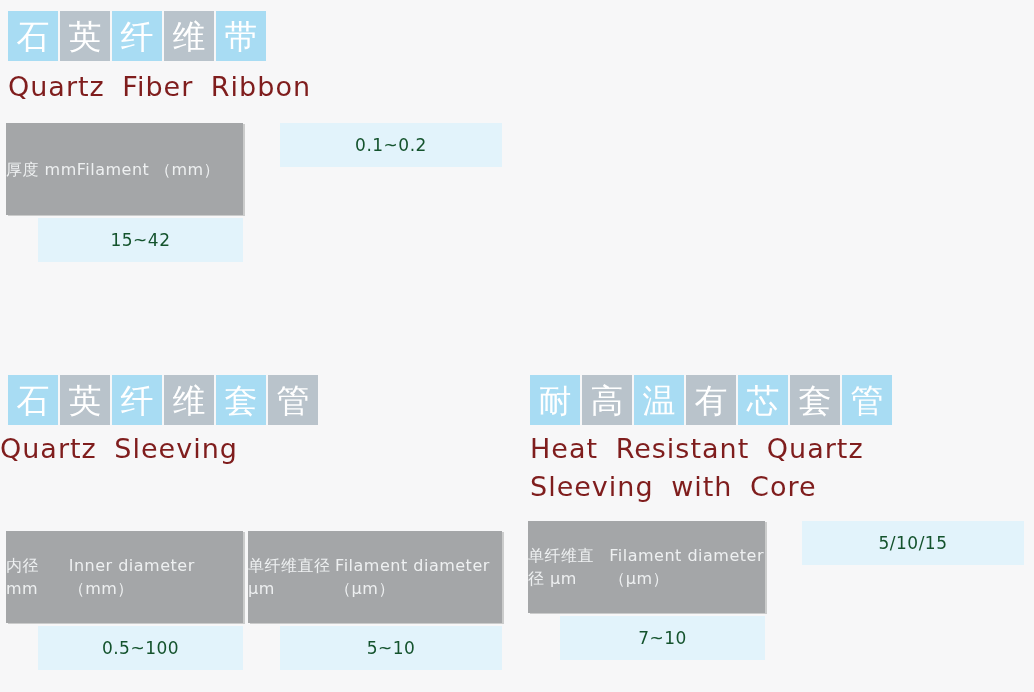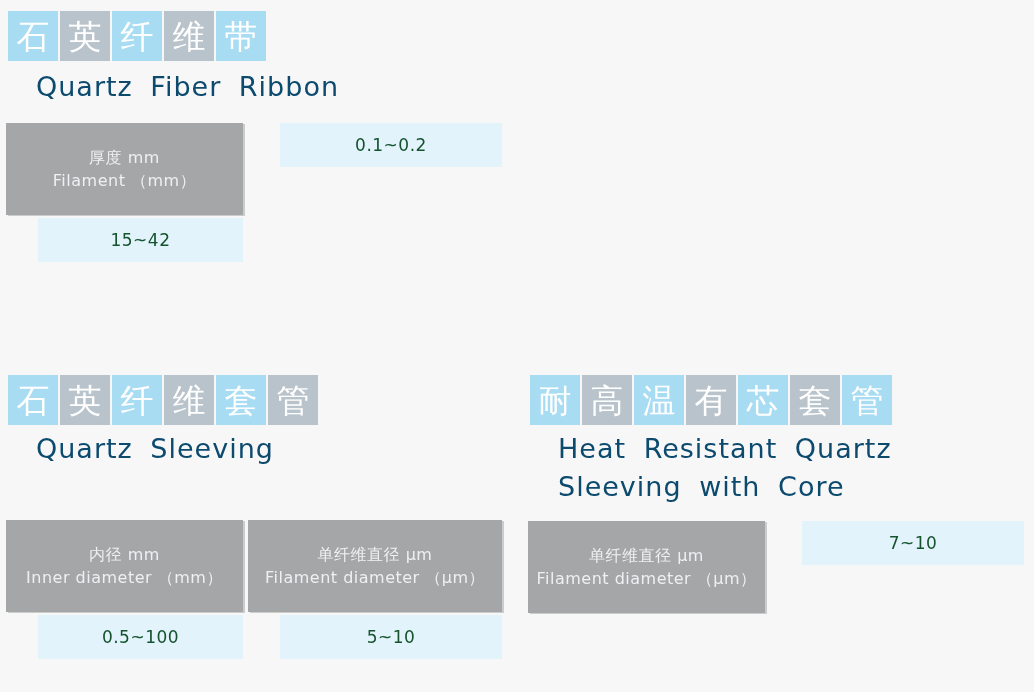--- a/index.html
+++ b/index.html
@@ -13,61 +13,60 @@
   .char-row { position:absolute; display:flex; gap:2px; }
   .char-box {
     width:50px; height:50px;
     display:flex; align-items:center; justify-content:center;
     color:#ffffff; font-size:33px; line-height:1;
   }
   .char-row .char-box:nth-child(odd)  { background:#a8dcf3; }
   .char-row .char-box:nth-child(even) { background:#b9c3cb; }
   .subtitle {
     position:absolute;
-    color:#0c4a6e;
+    color:#7f1d1d;
     font-size:27px;
     letter-spacing:1px;
     word-spacing:8px;
     line-height:38px;
-    margin-left:28px;
   }
   .spec-table {
     position:absolute;
     display:grid;
     grid-template-columns:237px 254px;
     column-gap:5px;
     row-gap:3px;
   }
   .spec-table .th {
     background:#a4a6a8;
     height:92px;
-    display:flex; flex-direction:column;
-    align-items:center; justify-content:center;
+    display:flex; flex-direction:row;
+    align-items:center; 
     color:#eef0f1;
     font-size:16px;
     line-height:23px;
     letter-spacing:0.5px;
     box-shadow:2px 1px 0 rgba(120,122,124,0.35);
   }
   .spec-table .td {
     background:#e2f3fb;
     height:44px;
     display:flex; align-items:center; justify-content:center;
     color:#14532d;
     font-size:17px;
     letter-spacing:0.5px;
     margin-left:32px;
   }
   
   #s1-title { left:8;  left:8px;  top:11px; }
   #s1-sub   { left:8px;  top:68px; }
   #s1-table { left:6px;  top:123px; }
   #s2-title { left:8px;  top:375px; }
-  #s2-sub   { left:8px;  top:430px; }
-  #s2-table { left:6px;  top:520px; }
+  #s2-sub   { left:0;  top:430px; }
+  #s2-table { left:6px;  top:531px; }
   #s3-title { left:530px; top:375px; }
   #s3-sub   { left:530px; top:430px; width:372px; }
   #s3-table { left:528px; top:521px; }
 </style>
 </head>
 <body>
 
 <div class="char-row" id="s1-title">
   <span class="char-box">石</span>
   <span class="char-box">英</span>
@@ -118,14 +117,15 @@
   <span class="char-box">套</span>
   <span class="char-box">管</span>
 </div>
 <div class="subtitle" id="s3-sub">Heat Resistant Quartz Sleeving with Core</div>
 
 <div class="spec-table" id="s3-table">
   <div class="th">
     <span>单纤维直径 μm</span>
     <span>Filament diameter （μm）</span>
   </div>
+  <div class="td">5/10/15</div>
   <div class="td">7~10</div>
 </div>
 
 </body></html>

